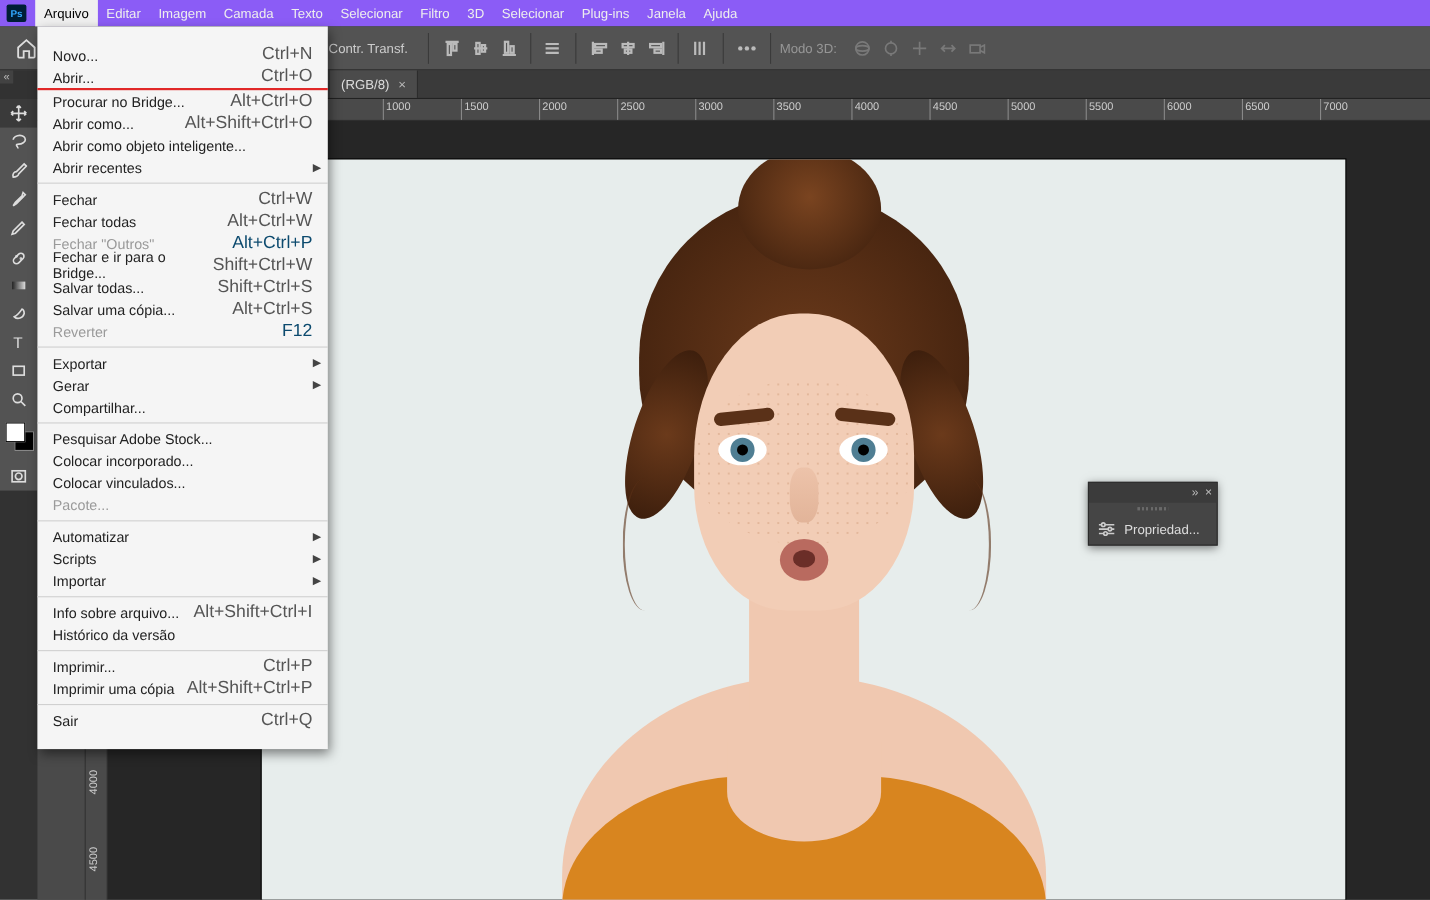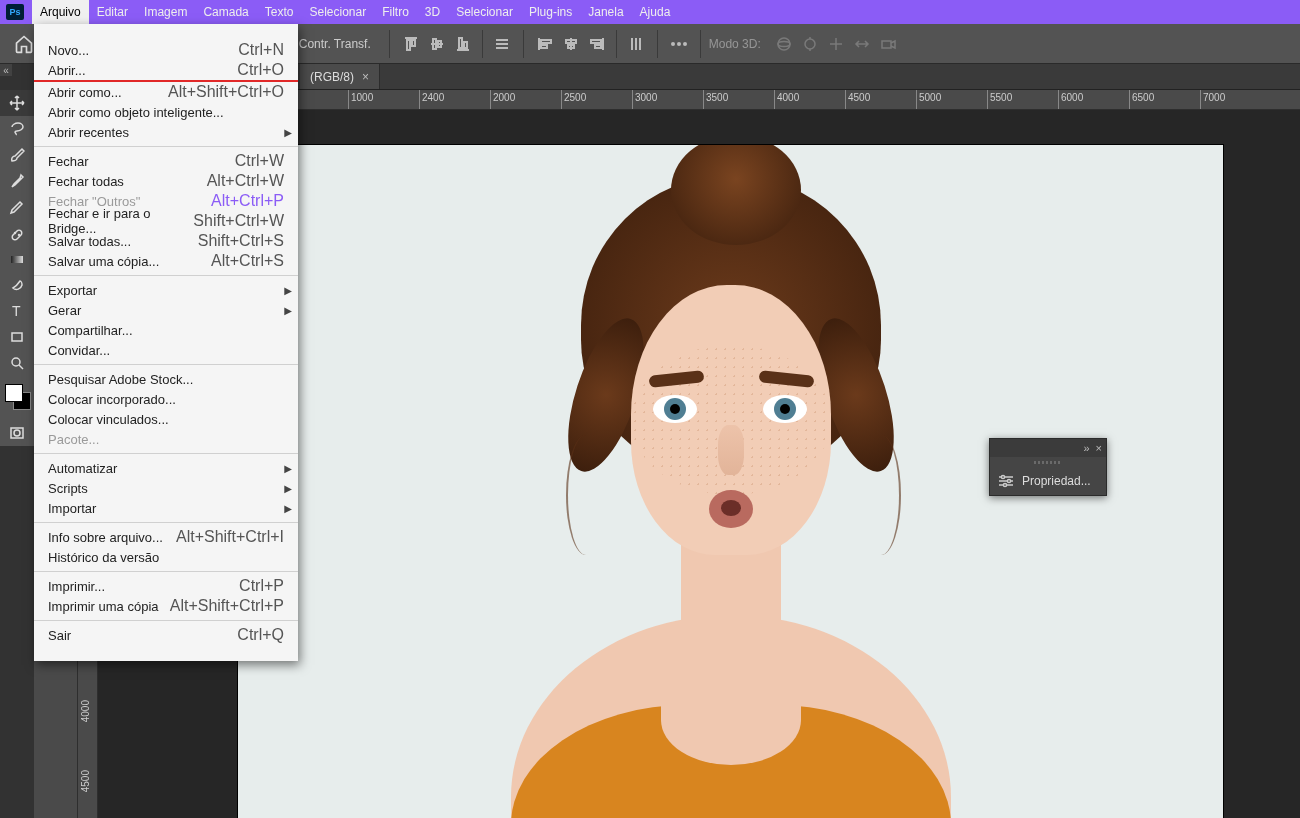--- a/index.html
+++ b/index.html
@@ -88,21 +88,21 @@
   .prop-panel .pp-body .sliders{display:inline-block;}
 
   
   .dropdown { position:absolute; left:34px; top:24px; width:264px; background:#f5f5f5; color:#222; box-shadow:2px 4px 10px rgba(0,0,0,0.5); z-index:50; font-size:13px; padding:16px 0;}
   .dropdown .row { display:flex; justify-content:space-between; align-items:center; height:20px; padding:0 14px; position:relative;}
   .dropdown .row.disabled { color:#9a9a9a;}
   .dropdown .sep-row { height:1px; background:#d0d0d0; margin:4px 0;}
   .dropdown .row .submenu-arrow{position:absolute; right:6px; font-size:10px; color:#444;}
   .dropdown .highlight-line { height:2px; background:#e12828; margin:0;}
   .dropdown .shortcut{ color:#555; font-size:16px;}
-  .dropdown .row.disabled .shortcut{color:#8b5cf6;}
+  .dropdown .row.disabled .shortcut{color:#0c4a6e;}
 
   svg { display:block; }
 </style>
 </head>
 <body>
 
 <div class="menubar">
   <div class="ps-icon">Ps</div>
   <div id="menubar-items" style="display: flex;">
       <div class="menu-item active">Arquivo</div>
@@ -331,21 +331,21 @@
 </div>
 
 <div class="ruler-gutter"></div>
 <div class="ruler-gutter-v"></div>
 <div class="ruler-h">
   <div class="ticks" id="h-ticks" style="margin-left:270px;">
       <div class="tick">
         <span>1000</span>
       </div>
       <div class="tick">
-        <span>2400</span>
+        <span>1500</span>
       </div>
       <div class="tick">
         <span>2000</span>
       </div>
       <div class="tick">
         <span>2500</span>
       </div>
       <div class="tick">
         <span>3000</span>
       </div>
@@ -435,20 +435,24 @@
     <div class="row">
       <span>Novo...</span>
       <span class="shortcut">Ctrl+N</span>
     </div>
     <div class="row">
       <span>Abrir...</span>
       <span class="shortcut">Ctrl+O</span>
     </div>
     <div class="highlight-line"></div>
     <div class="row">
+      <span>Procurar no Bridge...</span>
+      <span class="shortcut">Alt+Ctrl+O</span>
+    </div>
+    <div class="row">
       <span>Abrir como...</span>
       <span class="shortcut">Alt+Shift+Ctrl+O</span>
     </div>
     <div class="row">
       <span>Abrir como objeto inteligente...</span>
     </div>
     <div class="row">
       <span>Abrir recentes</span>
       <span class="submenu-arrow">▶</span>
     </div>
@@ -470,35 +474,36 @@
       <span class="shortcut">Shift+Ctrl+W</span>
     </div>
     <div class="row">
       <span>Salvar todas...</span>
       <span class="shortcut">Shift+Ctrl+S</span>
     </div>
     <div class="row">
       <span>Salvar uma cópia...</span>
       <span class="shortcut">Alt+Ctrl+S</span>
     </div>
+    <div class="row disabled">
+      <span>Reverter</span>
+      <span class="shortcut">F12</span>
+    </div>
     <div class="sep-row"></div>
     <div class="row">
       <span>Exportar</span>
       <span class="submenu-arrow">▶</span>
     </div>
     <div class="row">
       <span>Gerar</span>
       <span class="submenu-arrow">▶</span>
     </div>
     <div class="row">
       <span>Compartilhar...</span>
     </div>
-    <div class="row">
-      <span>Convidar...</span>
-    </div>
     <div class="sep-row"></div>
     <div class="row">
       <span>Pesquisar Adobe Stock...</span>
     </div>
     <div class="row">
       <span>Colocar incorporado...</span>
     </div>
     <div class="row">
       <span>Colocar vinculados...</span>
     </div>

